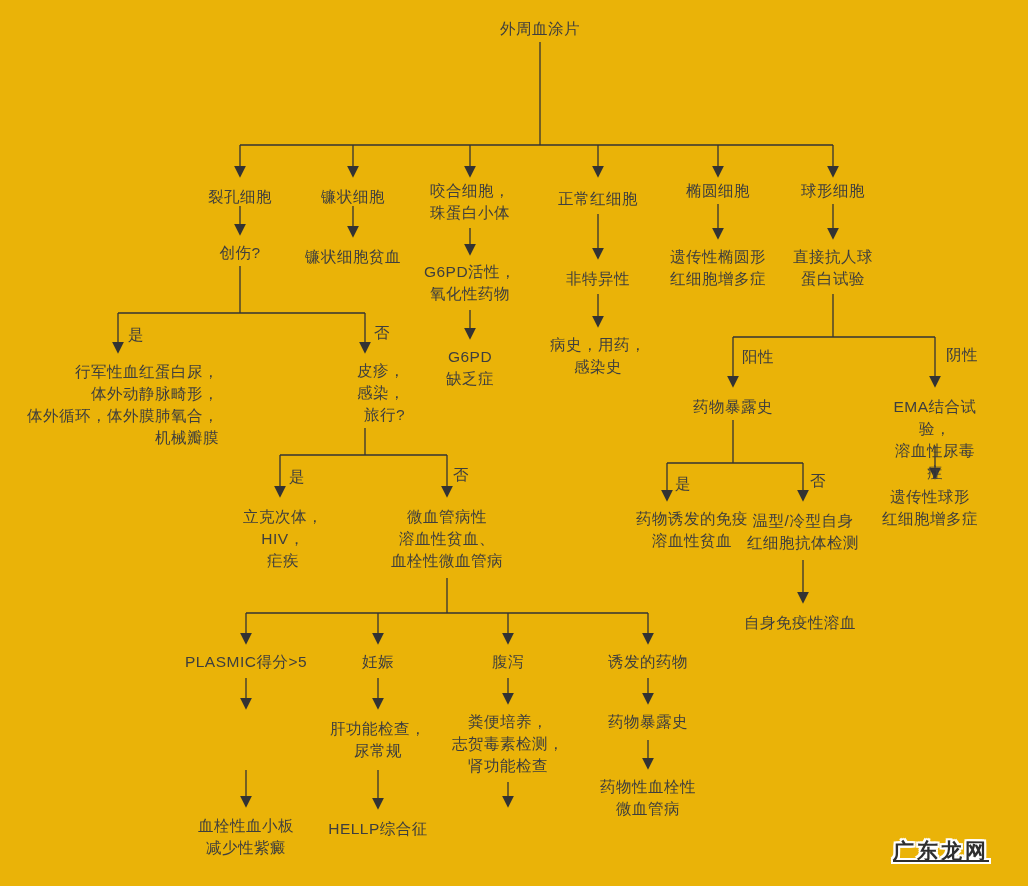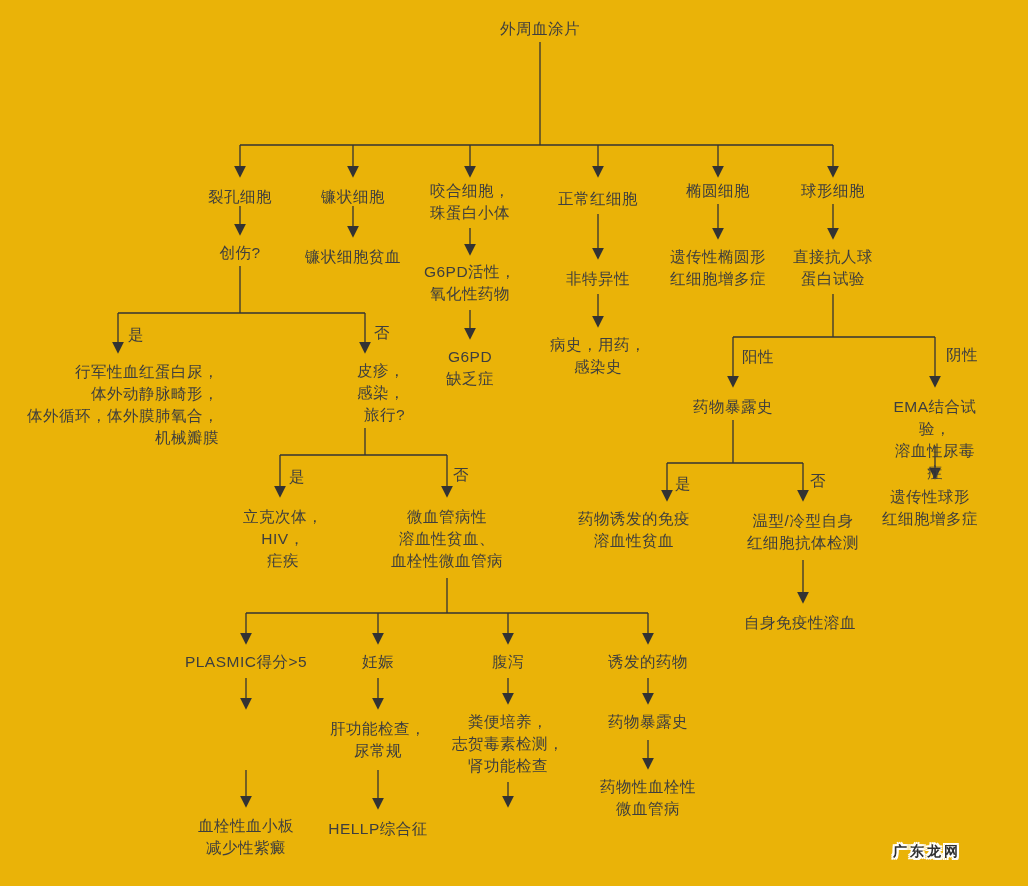--- a/index.html
+++ b/index.html
@@ -27,29 +27,30 @@
   .node.leftalign{
     transform:none;
     text-align:right;
   }
   .node.branch-label{
     font-size:15.5px;
   }
   .watermark{
     position:absolute;
     transform:none;
-    font-size:14px;
+    font-size:21px;
     font-weight:bold;
     letter-spacing:3px;
     color:#2f2f2f;
     text-shadow:
       -2px -2px 0 #ffffff, 2px -2px 0 #ffffff,
       -2px  2px 0 #ffffff, 2px  2px 0 #ffffff,
       -2px  0   0 #ffffff, 2px  0   0 #ffffff,
        0   -2px 0 #ffffff, 0    2px 0 #ffffff;
+    text-decoration: underline;
   }
 </style>
 </head>
 <body>
 
 <div class="canvas">
 
   <svg class="wires" width="1028" height="886" viewBox="0 0 1028 886">
     <defs>
       <marker id="arw" viewBox="0 0 10 10" refX="8.5" refY="5" markerWidth="11" markerHeight="9" orient="auto">
@@ -167,21 +168,21 @@
   <div class="node branch-label" style="left:461px;top:464px">否</div>
   <div class="node" style="left:283px;top:506px">立克次体，
 HIV，
 疟疾</div>
   <div class="node" style="left:447px;top:506px">微血管病性
 溶血性贫血、
 血栓性微血管病</div>
 
   <div class="node branch-label" style="left:683px;top:473px">是</div>
   <div class="node branch-label" style="left:818px;top:470px">否</div>
-  <div class="node" style="left:634px;top:508px">药物诱发的免疫
+  <div class="node" style="left:692px;top:508px">药物诱发的免疫
 溶血性贫血</div>
   <div class="node" style="left:803px;top:510px">温型/冷型自身
 红细胞抗体检测</div>
   <div class="node" style="left:800px;top:612px">自身免疫性溶血</div>
 
   <div class="node" style="left:246px;top:651px">PLASMIC得分&gt;5</div>
   <div class="node" style="left:378px;top:651px">妊娠</div>
   <div class="node" style="left:508px;top:651px">腹泻</div>
   <div class="node" style="left:648px;top:651px">诱发的药物</div>
 

